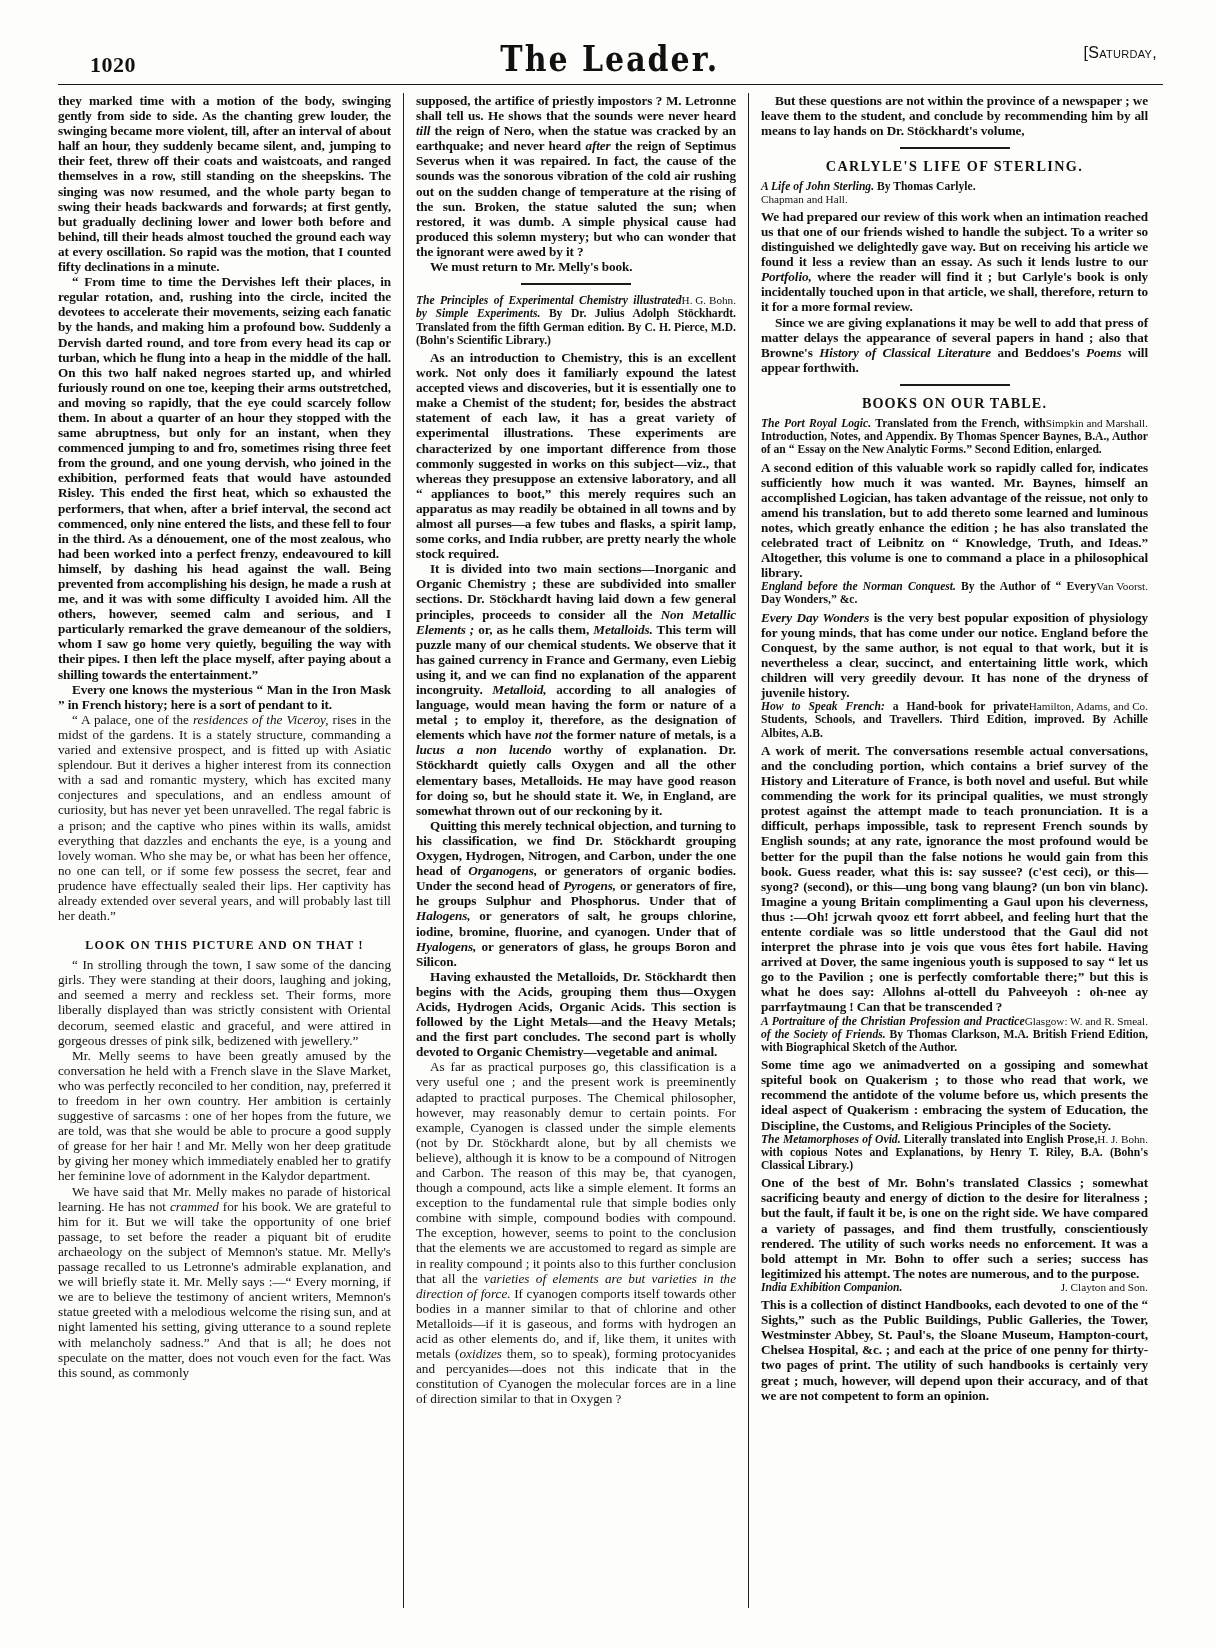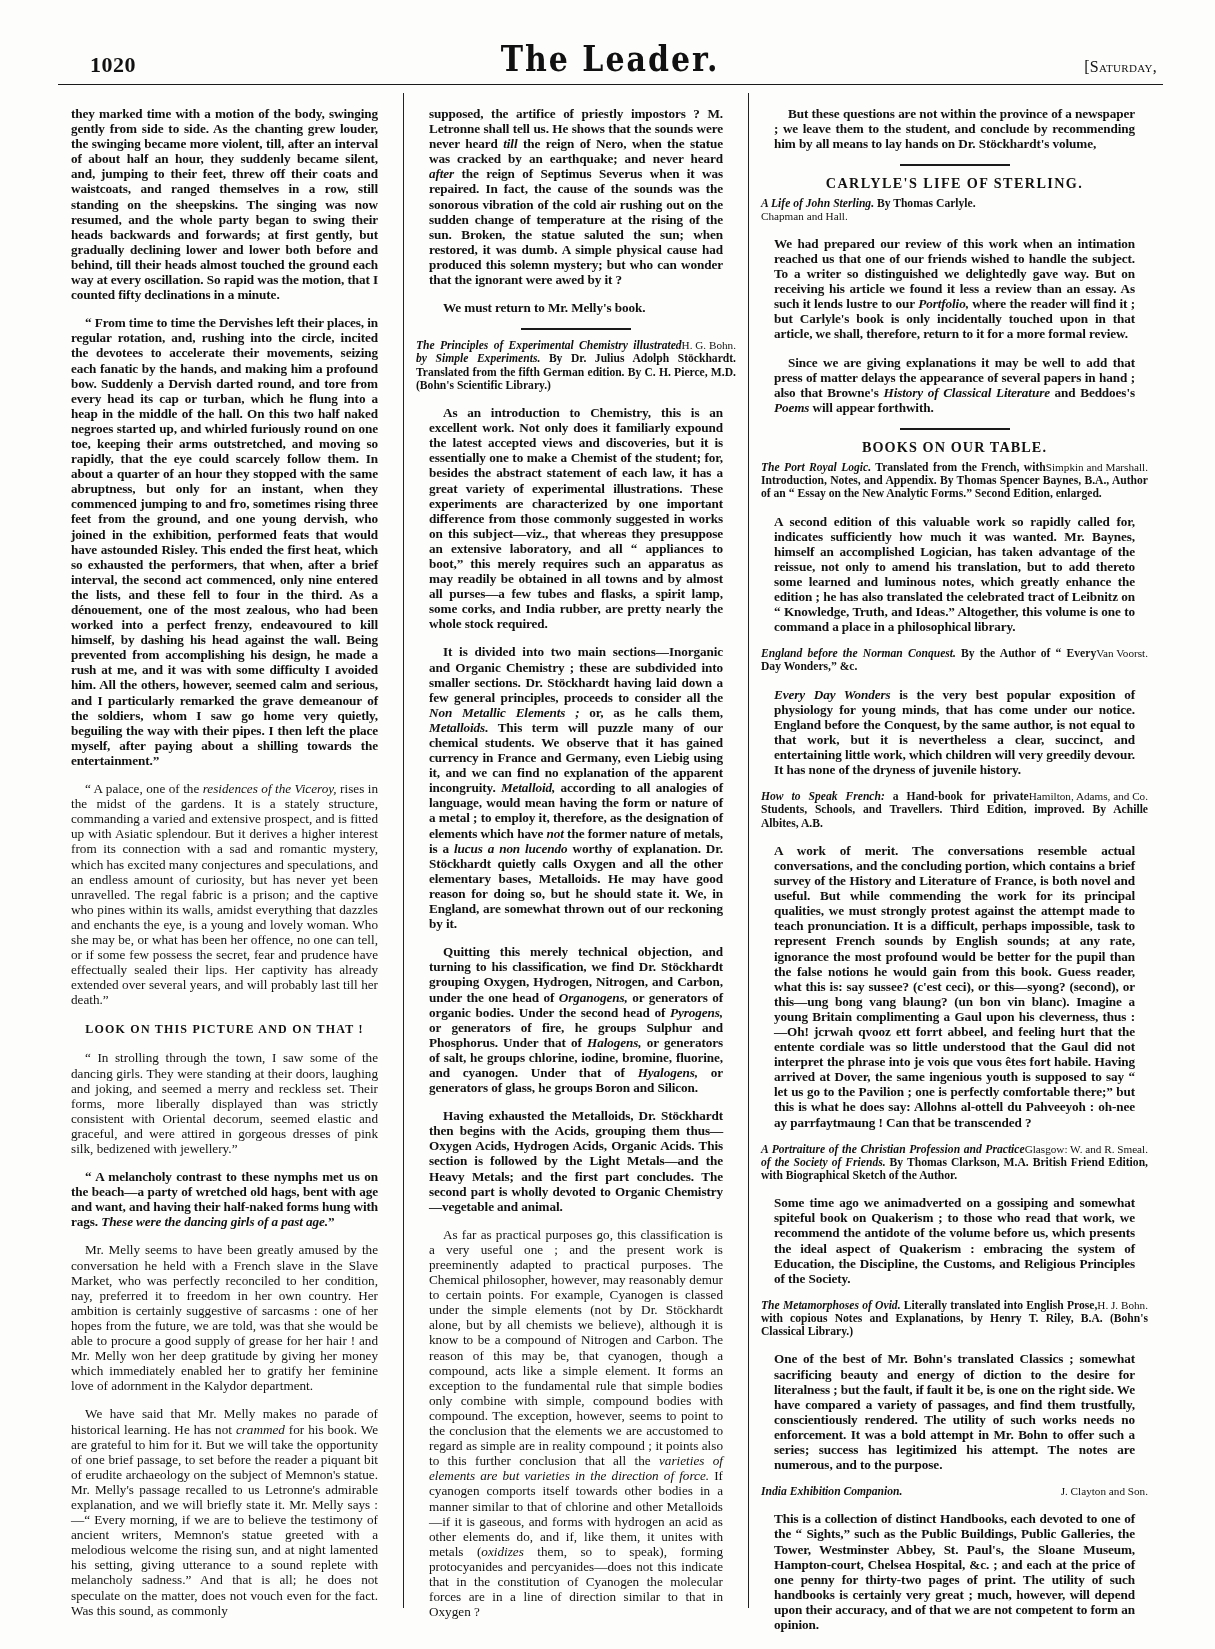--- a/index.html
+++ b/index.html
@@ -31,26 +31,26 @@
   }
   .paper-title{
     font-family:"DejaVu Serif",serif;
     font-size:30px;font-weight:700;
     letter-spacing:2px;
     transform:scaleY(1.18);
     margin-bottom:2px;
     font-style:normal;
   }
   .dateline{
-    font-family:Liberation Serif, serif;
+    font-family:Liberation Sans, sans-serif;
     font-size:16px;
     font-variant:small-caps;
     letter-spacing:.3px;
     padding-right:6px;
-    margin-bottom:2px;
+    margin-bottom:16px;
   }
   .rule-top{
     border:0;border-top:1.6px solid #1a1a1a;
     margin:6px 0 8px 0;
   }
 
   
   .cols{
     display:flex;
     height:1515px;
@@ -59,21 +59,21 @@
   .col{
     width:345px;
     box-sizing:border-box;
     position:relative;
   }
   .col.c1{padding-right:12px;}
   .col.c2{padding:0 12px;border-left:1.3px solid #222;}
   .col.c3{padding-left:12px;border-left:1.3px solid #222;width:400px;}
 
   .col p{
-    margin:13px;
+    margin:0;
     text-align:justify;
     text-justify:inter-word;
     font-size:13.2px;
     line-height:15.1px;
     hyphens:auto;
   }
   .col p.ind{text-indent:14px;}
   .col p.noind{text-indent:0;}
 
   
@@ -140,24 +140,24 @@
     <div class="paper-title">The Leader.</div>
     <div class="dateline">[Saturday,</div>
   </div>
   <hr class="rule-top">
 
   <div class="cols">
 
     <div class="col c1">
       <p class="noind heavy">they marked time with a motion of the body, swinging gently from side to side. As the chanting grew louder, the swinging became more violent, till, after an interval of about half an hour, they suddenly became silent, and, jumping to their feet, threw off their coats and waistcoats, and ranged themselves in a row, still standing on the sheepskins. The singing was now resumed, and the whole party began to swing their heads backwards and forwards; at first gently, but gradually declining lower and lower both before and behind, till their heads almost touched the ground each way at every oscillation. So rapid was the motion, that I counted fifty declinations in a minute.</p>
       <p class="ind heavy">“ From time to time the Dervishes left their places, in regular rotation, and, rushing into the circle, incited the devotees to accelerate their movements, seizing each fanatic by the hands, and making him a profound bow. Suddenly a Dervish darted round, and tore from every head its cap or turban, which he flung into a heap in the middle of the hall. On this two half naked negroes started up, and whirled furiously round on one toe, keeping their arms outstretched, and moving so rapidly, that the eye could scarcely follow them. In about a quarter of an hour they stopped with the same abruptness, but only for an instant, when they commenced jumping to and fro, sometimes rising three feet from the ground, and one young dervish, who joined in the exhibition, performed feats that would have astounded Risley. This ended the first heat, which so exhausted the performers, that when, after a brief interval, the second act commenced, only nine entered the lists, and these fell to four in the third. As a dénouement, one of the most zealous, who had been worked into a perfect frenzy, endeavoured to kill himself, by dashing his head against the wall. Being prevented from accomplishing his design, he made a rush at me, and it was with some difficulty I avoided him. All the others, however, seemed calm and serious, and I particularly remarked the grave demeanour of the soldiers, whom I saw go home very quietly, beguiling the way with their pipes. I then left the place myself, after paying about a shilling towards the entertainment.”</p>
+      <p class="ind heavy">Every one knows the mysterious “ Man in the Iron Mask ” in French history; here is a sort of pendant to it.</p>
       <p class="ind light"><span>“ A palace, one of the </span><i>residences of the Viceroy,</i><span> rises in the midst of the gardens. It is a stately structure, commanding a varied and extensive prospect, and is fitted up with Asiatic splendour. But it derives a higher interest from its connection with a sad and romantic mystery, which has excited many conjectures and speculations, and an endless amount of curiosity, but has never yet been unravelled. The regal fabric is a prison; and the captive who pines within its walls, amidst everything that dazzles and enchants the eye, is a young and lovely woman. Who she may be, or what has been her offence, no one can tell, or if some few possess the secret, fear and prudence have effectually sealed their lips. Her captivity has already extended over several years, and will probably last till her death.”</span></p>
       <h3 class="smallcaps">Look on this picture and on that !</h3>
       <p class="ind light">“ In strolling through the town, I saw some of the dancing girls. They were standing at their doors, laughing and joking, and seemed a merry and reckless set. Their forms, more liberally displayed than was strictly consistent with Oriental decorum, seemed elastic and graceful, and were attired in gorgeous dresses of pink silk, bedizened with jewellery.”</p>
-      <p class="ind heavy"><span>“ A melancholy contrast to these nymphs met us on the beach—a party of wretched old hags, bent with age and want, and having their half-naked forms hung with rags. </span><i>These were the dancing girls of a past age.</i><span>”</span></p>
       <p class="ind light">Mr. Melly seems to have been greatly amused by the conversation he held with a French slave in the Slave Market, who was perfectly reconciled to her condition, nay, preferred it to freedom in her own country. Her ambition is certainly suggestive of sarcasms : one of her hopes from the future, we are told, was that she would be able to procure a good supply of grease for her hair ! and Mr. Melly won her deep gratitude by giving her money which immediately enabled her to gratify her feminine love of adornment in the Kalydor department.</p>
       <p class="ind light"><span>We have said that Mr. Melly makes no parade of historical learning. He has not </span><i>crammed</i><span> for his book. We are grateful to him for it. But we will take the opportunity of one brief passage, to set before the reader a piquant bit of erudite archaeology on the subject of Memnon's statue. Mr. Melly's passage recalled to us Letronne's admirable explanation, and we will briefly state it. Mr. Melly says :—“ Every morning, if we are to believe the testimony of ancient writers, Memnon's statue greeted with a melodious welcome the rising sun, and at night lamented his setting, giving utterance to a sound replete with melancholy sadness.” And that is all; he does not speculate on the matter, does not vouch even for the fact. Was this sound, as commonly</span></p>
     </div>
 
     <div class="col c2">
       <p class="noind heavy"><span>supposed, the artifice of priestly impostors ? M. Letronne shall tell us. He shows that the sounds were never heard </span><i>till</i><span> the reign of Nero, when the statue was cracked by an earthquake; and never heard </span><i>after</i><span> the reign of Septimus Severus when it was repaired. In fact, the cause of the sounds was the sonorous vibration of the cold air rushing out on the sudden change of temperature at the rising of the sun. Broken, the statue saluted the sun; when restored, it was dumb. A simple physical cause had produced this solemn mystery; but who can wonder that the ignorant were awed by it ?</span></p>
       <p class="ind heavy">We must return to Mr. Melly's book.</p>
 
       <div class="short-rule"></div>
 

